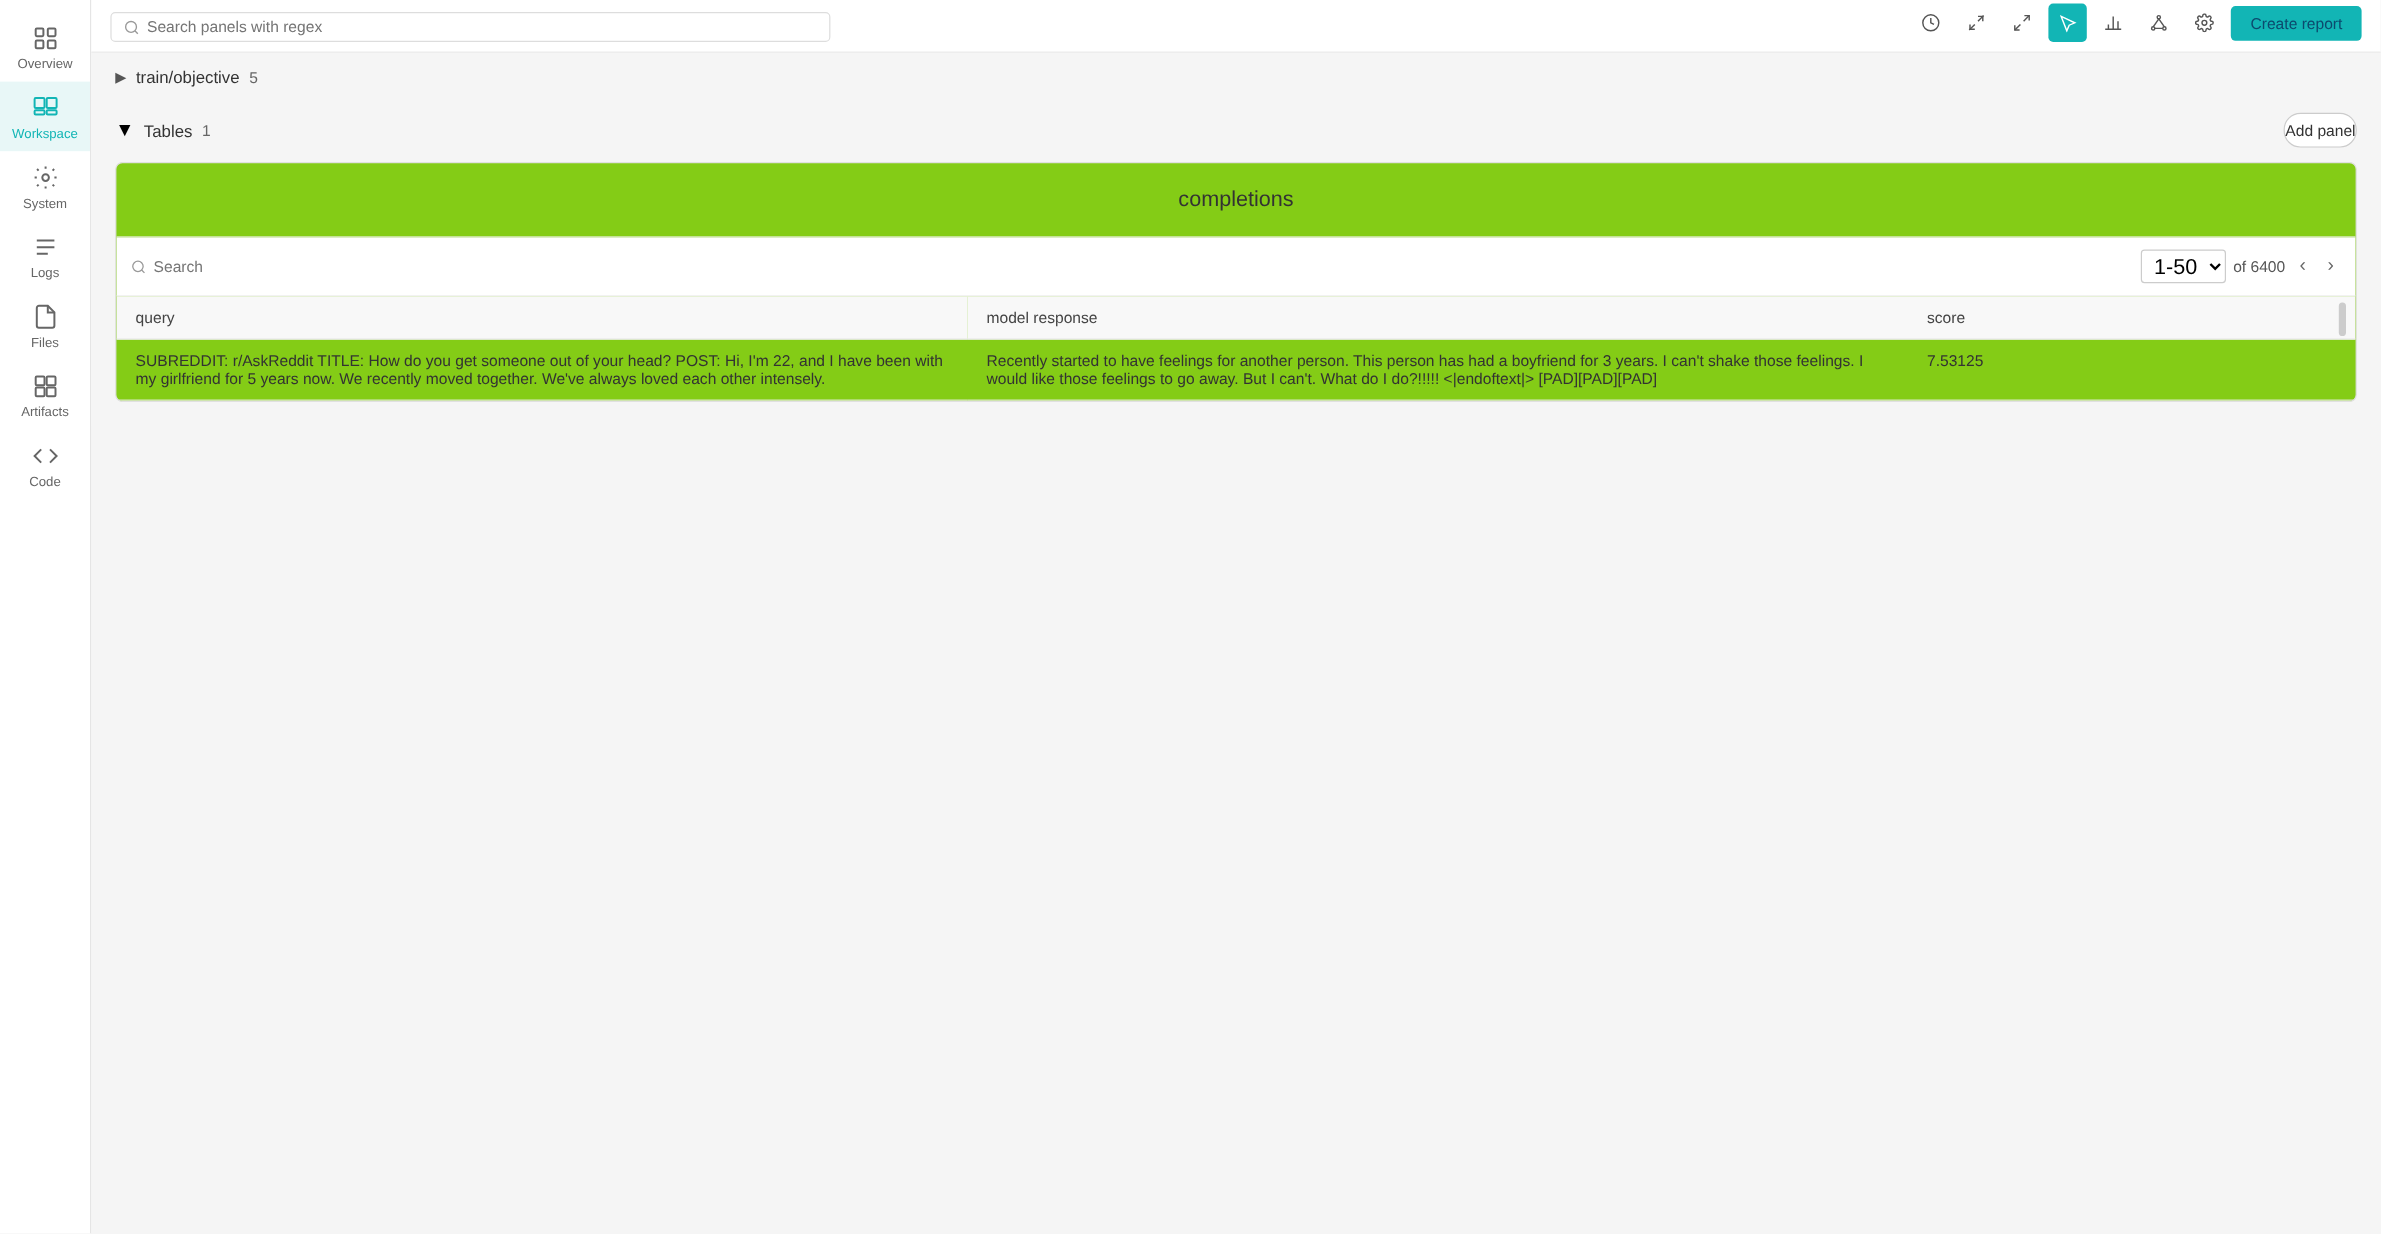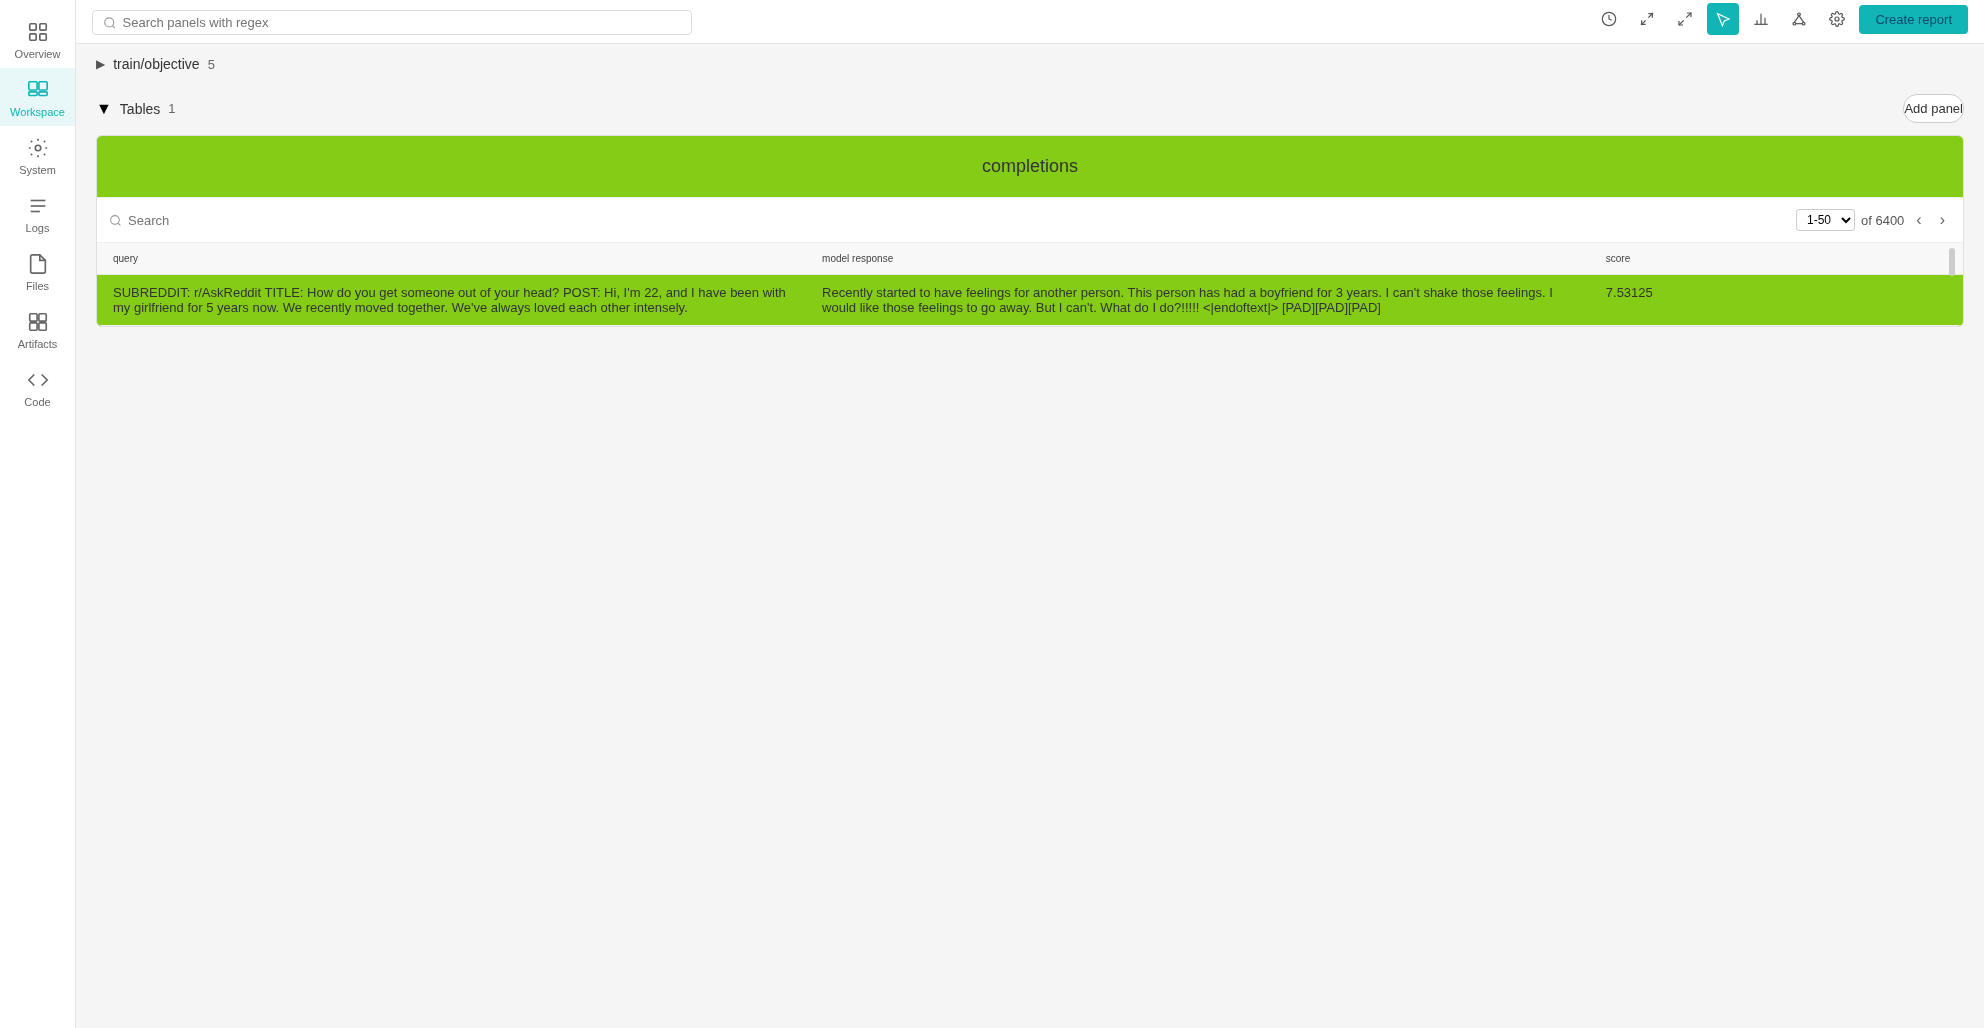--- a/index.html
+++ b/index.html
@@ -210,21 +210,21 @@
       align-items: center;
       gap: 6px;
       margin-left: auto;
       font-size: 13px;
       color: #555;
     }
     .page-select {
       border: 1px solid #ccc;
       border-radius: 3px;
       padding: 2px 6px;
-      font-size: 12px;
+      font-size: 18px;
       cursor: pointer;
       background: #fff;
     }
     .nav-btn {
       border: none;
       background: none;
       cursor: pointer;
       color: #666;
       padding: 3px 6px;
       font-size: 16px;
@@ -234,21 +234,21 @@
     .data-table {
       width: 100%;
       border-collapse: collapse;
     }
     .data-table thead tr {
       background: #f8f8f8;
     }
     .data-table th {
       padding: 10px 16px;
       text-align: left;
-      font-size: 10px;
+      font-size: 13px;
       font-weight: 500;
       color: #444;
       border-bottom: 1px solid #e8e8e8;
     }
     .data-table td {
       padding: 10px 16px;
       font-size: 13px;
       color: #333;
       border-bottom: 1px solid #f0f0f0;
       vertical-align: top;

